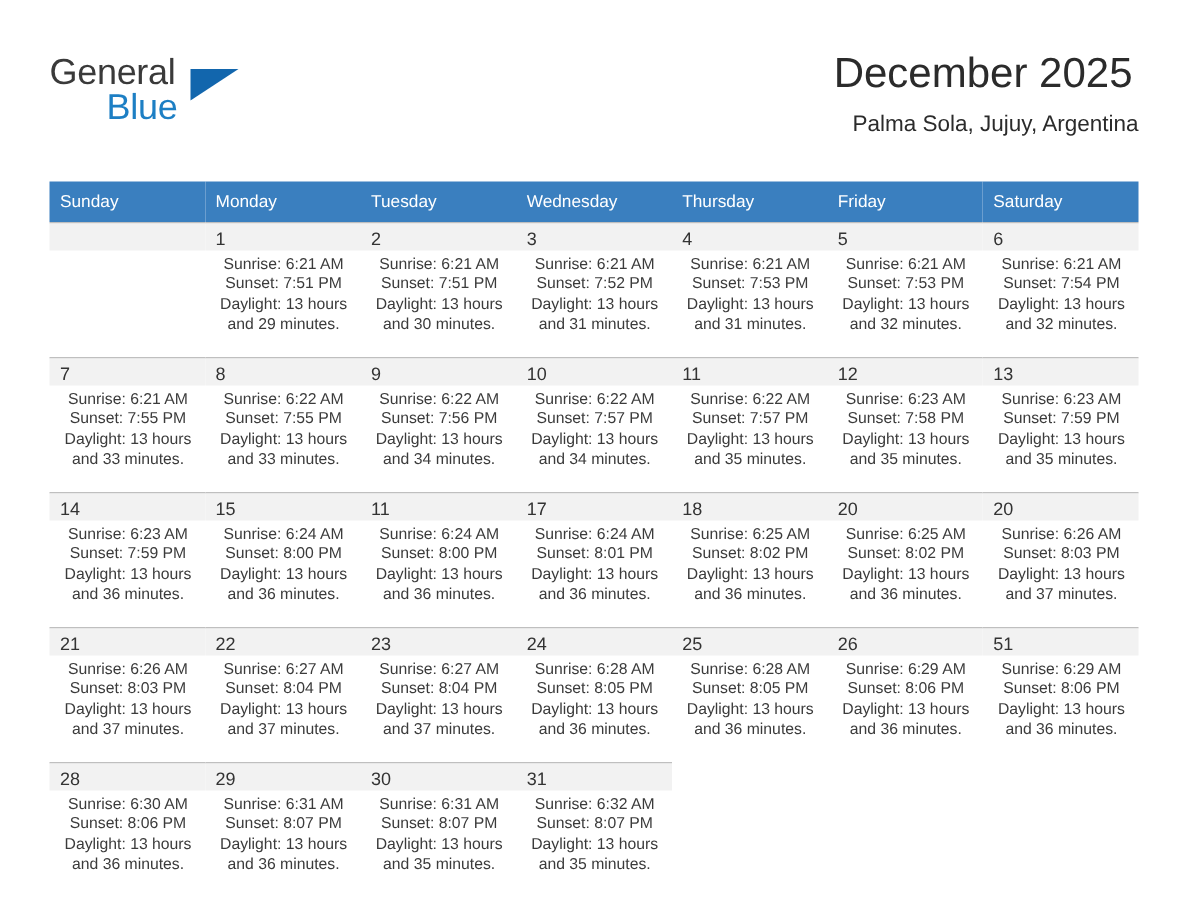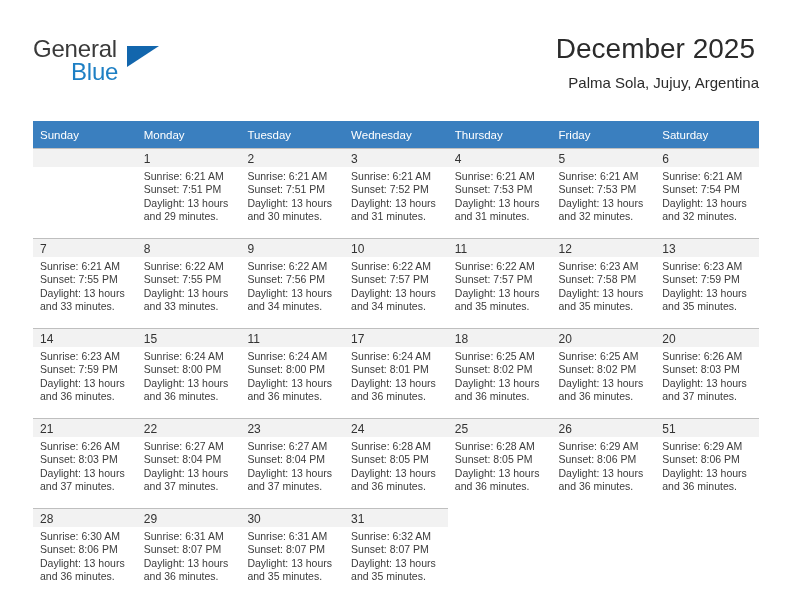--- a/index.html
+++ b/index.html
@@ -132,20 +132,21 @@
     background: transparent;
   }
   .cell-blank .daynum-bar {
     background: transparent;
   }
   .details {
     padding: 3px 6px 0 7px;
     font-size: 10.5px;
     line-height: 13.4px;
     color: #3b3b3b;
+    text-align: center;
   }
   .details div {
     white-space: nowrap;
   }
 </style>
 </head>
 <body>
 
 <div class="page">
 

